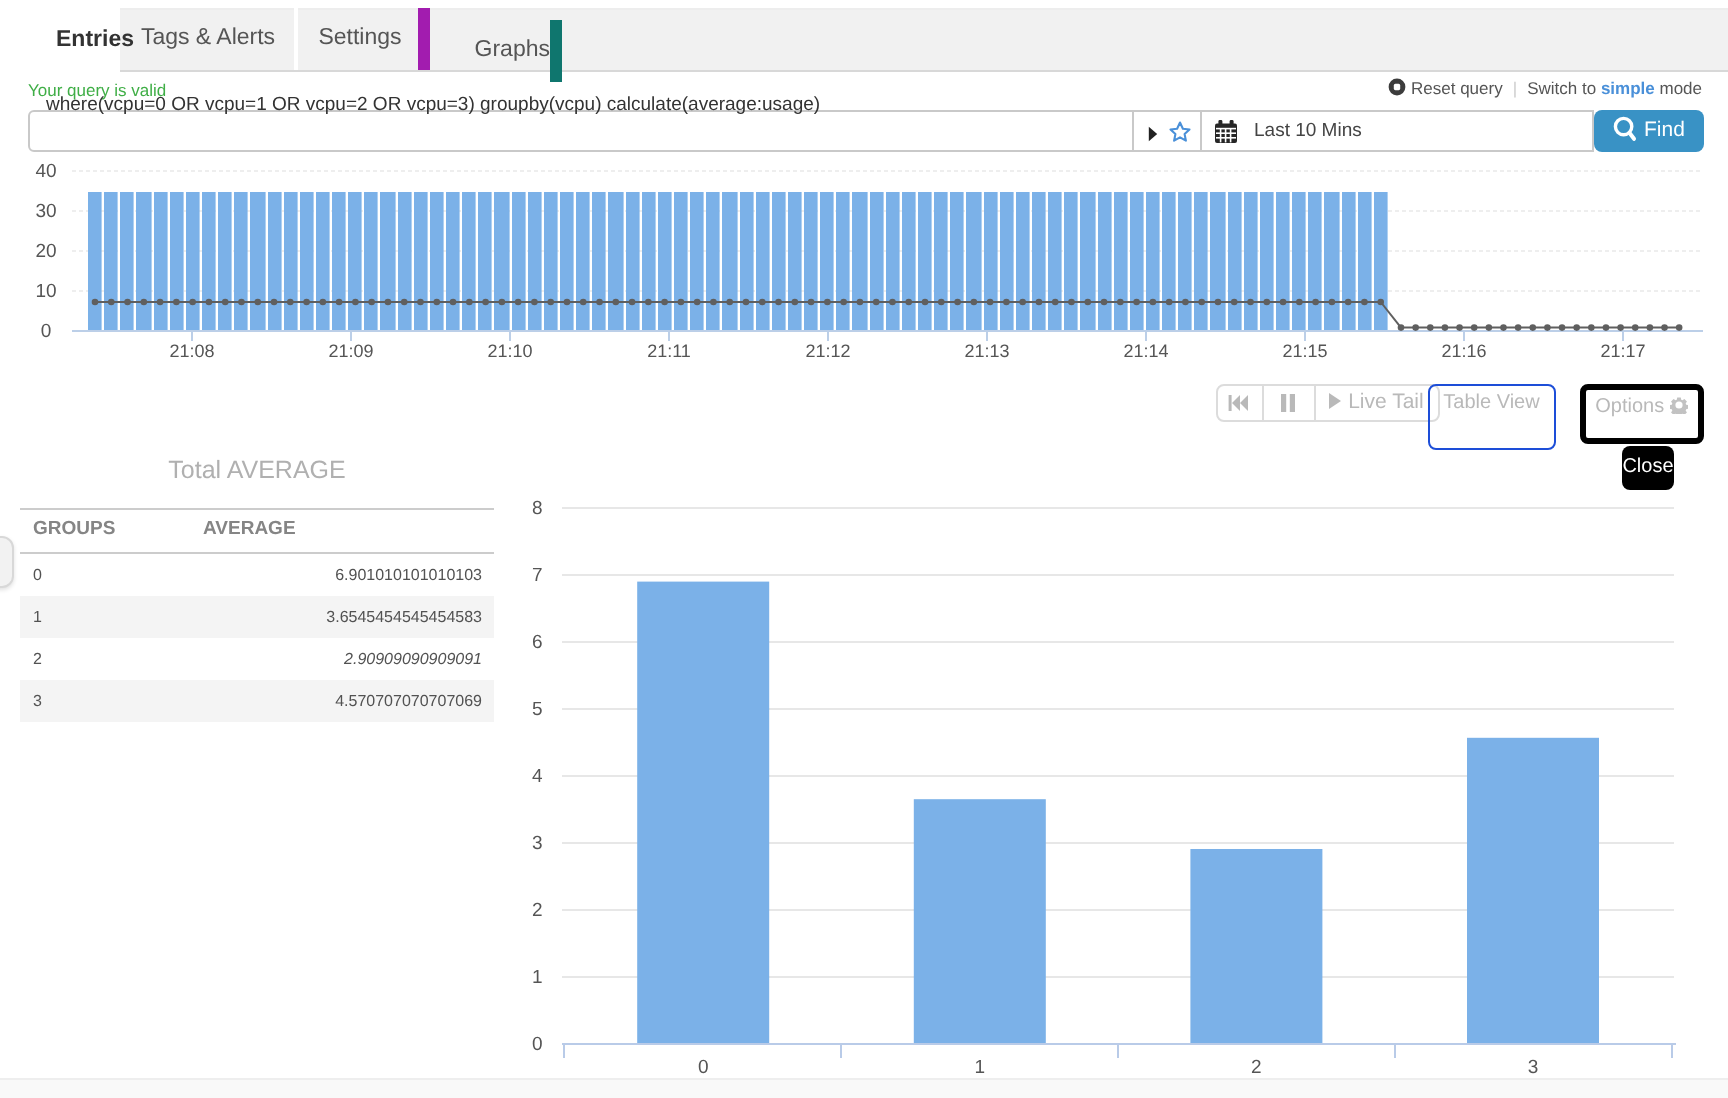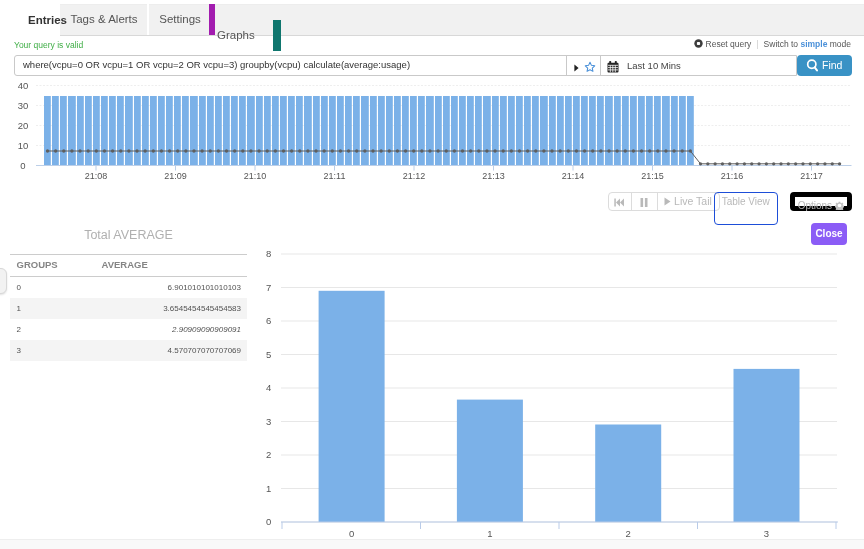--- a/index.html
+++ b/index.html
@@ -4,30 +4,30 @@
 * { margin:0; padding:0; box-sizing:border-box; }
 html,body { width:864px; height:549px; background:#fff; font-family:"Liberation Sans",sans-serif; position:relative; overflow:hidden; }
 .abs { position:absolute; }
 </style></head>
 <body>
 
 <div class="abs" style="left:0;top:4px;width:864px;height:32px;background:#f1f1f1;border-top:1px solid #ededed;border-bottom:1px solid #d8d8d8;"></div>
 <div class="abs" style="left:0;top:4px;width:60px;height:33px;background:#fff;font-weight:bold;font-size:11.5px;color:#333;text-align:center;line-height:33px;padding-left:28px;">Entries</div>
 <div class="abs" style="left:61px;top:4px;width:88px;height:31px;border-right:2px solid #fff;font-size:11.5px;color:#555;text-align:center;line-height:31px;">Tags &amp; Alerts</div>
 <div class="abs" style="left:151px;top:4px;width:64px;height:31px;border-right:6px solid #a21caf;font-size:11.5px;color:#555;text-align:center;line-height:31px;">Settings</div>
-<div class="abs" style="left:217px;top:20px;width:64px;height:31px;border-right:8px solid #0f766e;font-size:11.5px;color:#555;text-align:left;line-height:31px;">Graphs</div>
+<div class="abs" style="left:217px;top:10px;width:64px;height:31px;border-right:6px solid #0f766e;font-size:11.5px;color:#555;text-align:right;line-height:31px;">Graphs</div>
 
 <div class="abs" style="left:14px;top:40px;font-size:8.5px;color:#3fae46;">Your query is valid</div>
 <div class="abs" style="right:13px;top:39px;font-size:8.5px;color:#555;"><svg width="9" height="9" viewBox="0 0 9 9" style="vertical-align:-1px">
       <circle cx="4.5" cy="4.5" r="4.2" fill="#3c3c3c"></circle>
       <rect x="2.9" y="2.9" width="3.2" height="3.2" rx="0.8" fill="#fff"></rect>
     </svg>&nbsp;Reset query<span style="color:#ccc;margin:0 5px;">|</span>Switch to <span style="color:#4a90d9;font-weight:bold;">simple</span> mode</div>
 
 <div class="abs" style="left:14px;top:55px;width:782.5px;height:21px;border:1px solid #c9c9c9;border-radius:3px 0 0 3px;background:#fff;"></div>
-<div class="abs" style="left:23px;top:54px;height:38px;line-height:21px;font-size:9.5px;color:#333;">where(vcpu=0 OR vcpu=1 OR vcpu=2 OR vcpu=3) groupby(vcpu) calculate(average:usage)</div>
+<div class="abs" style="left:23px;top:42px;height:38px;line-height:21px;font-size:9.5px;color:#333;">where(vcpu=0 OR vcpu=1 OR vcpu=2 OR vcpu=3) groupby(vcpu) calculate(average:usage)</div>
 <div class="abs" style="left:566px;top:55px;width:1px;height:21px;background:#c9c9c9;"></div>
 <div class="abs" style="left:600px;top:55px;width:1px;height:21px;background:#c9c9c9;"></div>
 <div class="abs" style="left:574px;top:55px;height:21px;line-height:21px;"><svg width="5" height="8" viewBox="0 0 5 8" style="vertical-align:-1px">
       <path d="M0.4 0.4 L4.6 4 L0.4 7.6 Z" fill="#222"></path>
     </svg></div>
 <div class="abs" style="left:584px;top:55px;height:21px;line-height:21px;"><svg width="12" height="12" viewBox="0 0 24 24" style="vertical-align:-2px">
       <path d="M12 2.5l2.9 6.2 6.6.8-4.9 4.6 1.3 6.6-5.9-3.3-5.9 3.3 1.3-6.6L2.5 9.5l6.6-.8z" fill="none" stroke="#4a90d9" stroke-width="2.1" stroke-linejoin="round"></path>
     </svg></div>
 <div class="abs" style="left:607px;top:55px;height:21px;line-height:21px;"><svg width="12" height="12" viewBox="0 0 12 12" style="vertical-align:-2px">
 <rect x="0.5" y="1.8" width="11" height="9.7" rx="1" fill="#262626"></rect>
@@ -273,26 +273,26 @@
       <path d="M10 0.5 L6 4.5 L10 8.5 Z" fill="#b9b9b9"></path>
     </svg></div>
 <div class="abs" style="left:630.5px;top:192px;width:26px;height:19px;text-align:center;line-height:18px;"><svg width="8" height="9" viewBox="0 0 8 9" style="vertical-align:-1px">
       <rect x="0.5" y="0" width="2.6" height="9" fill="#b9b9b9"></rect>
       <rect x="4.9" y="0" width="2.6" height="9" fill="#b9b9b9"></rect>
     </svg></div>
 <div class="abs" style="left:656.5px;top:192px;width:63px;height:19px;text-align:center;line-height:18px;font-size:10.5px;color:#b9b9b9;"><svg width="7" height="9" viewBox="0 0 7 9" style="vertical-align:-1px">
       <path d="M0.5 0.5 L6.5 4.5 L0.5 8.5 Z" fill="#b9b9b9"></path>
     </svg> Live Tail</div>
 <div class="abs" style="left:714px;top:192px;width:63.5px;height:33px;border:1px solid #1d4ed8;border-radius:4px;text-align:center;line-height:17px;font-size:10px;color:#b9b9b9;">Table View</div>
-<div class="abs" style="left:790px;top:192px;width:61.5px;height:19px;border:5px solid #000000;border-radius:4px;text-align:center;line-height:17px;font-size:10px;color:#b9b9b9;">Options <svg width="9" height="9" viewBox="0 0 16 16" style="vertical-align:-1px">
+<div class="abs" style="left:790px;top:192px;width:61.5px;height:30px;border:3px solid #000000;border-radius:4px;text-align:center;line-height:17px;font-size:10px;color:#b9b9b9;">Options <svg width="9" height="9" viewBox="0 0 16 16" style="vertical-align:-1px">
       <path fill="#c2c2c2" d="M9.7 1h-3.4l-.4 2.1-1.2.5-1.8-1.2-2.4 2.4 1.2 1.8-.5 1.2-2.1.4v3.4l2.1.4.5 1.2-1.2 1.8 2.4 2.4 1.8-1.2 1.2.5.4 2.1h3.4l.4-2.1 1.2-.5 1.8 1.2 2.4-2.4-1.2-1.8.5-1.2 2.1-.4v-3.4l-2.1-.4-.5-1.2 1.2-1.8-2.4-2.4-1.8 1.2-1.2-.5z" transform="scale(0.94) translate(0.5,0.5)"></path>
       <circle cx="8" cy="8" r="3.2" fill="#fff"></circle>
     </svg></div>
 
-<div class="abs" style="left:811px;top:223px;width:36px;height:22px;background:#8b5cf6;border-radius:4px;color:#fff;font-weight:bold;font-size:10px;text-align:center;line-height:22px;">Close</div>
+<div class="abs" style="left:811px;top:223px;width:26px;height:22px;background:#000000;border-radius:4px;color:#fff;font-weight:normal;font-size:10px;text-align:center;line-height:22px;">Close</div>
 
 <div class="abs" style="left:10px;top:228px;width:237px;text-align:center;font-size:12.5px;color:#b0b0b0;">Total AVERAGE</div>
 
 <div class="abs" style="left:-5px;top:268px;width:11.5px;height:26px;background:#f2f2f2;border:1px solid #d8d8d8;border-radius:0 6px 6px 0;box-shadow:0 1px 2px rgba(0,0,0,0.12);"></div>
 
 <div class="abs" style="left:10px;top:253.5px;width:237px;border-top:1px solid #ccc;"></div>
 <div class="abs" style="left:10px;top:276px;width:237px;border-top:1px solid #ccc;"></div>
 <div class="abs" style="left:16.5px;top:254.5px;width:100px;height:20px;line-height:20px;font-weight:bold;font-size:9.5px;color:#858585;">GROUPS</div>
 <div class="abs" style="left:101.5px;top:254.5px;width:130px;height:20px;line-height:20px;font-weight:bold;font-size:9.5px;color:#858585;">AVERAGE</div>
 <div class="abs" style="left:10px;top:277px;width:237px;height:21px;">

